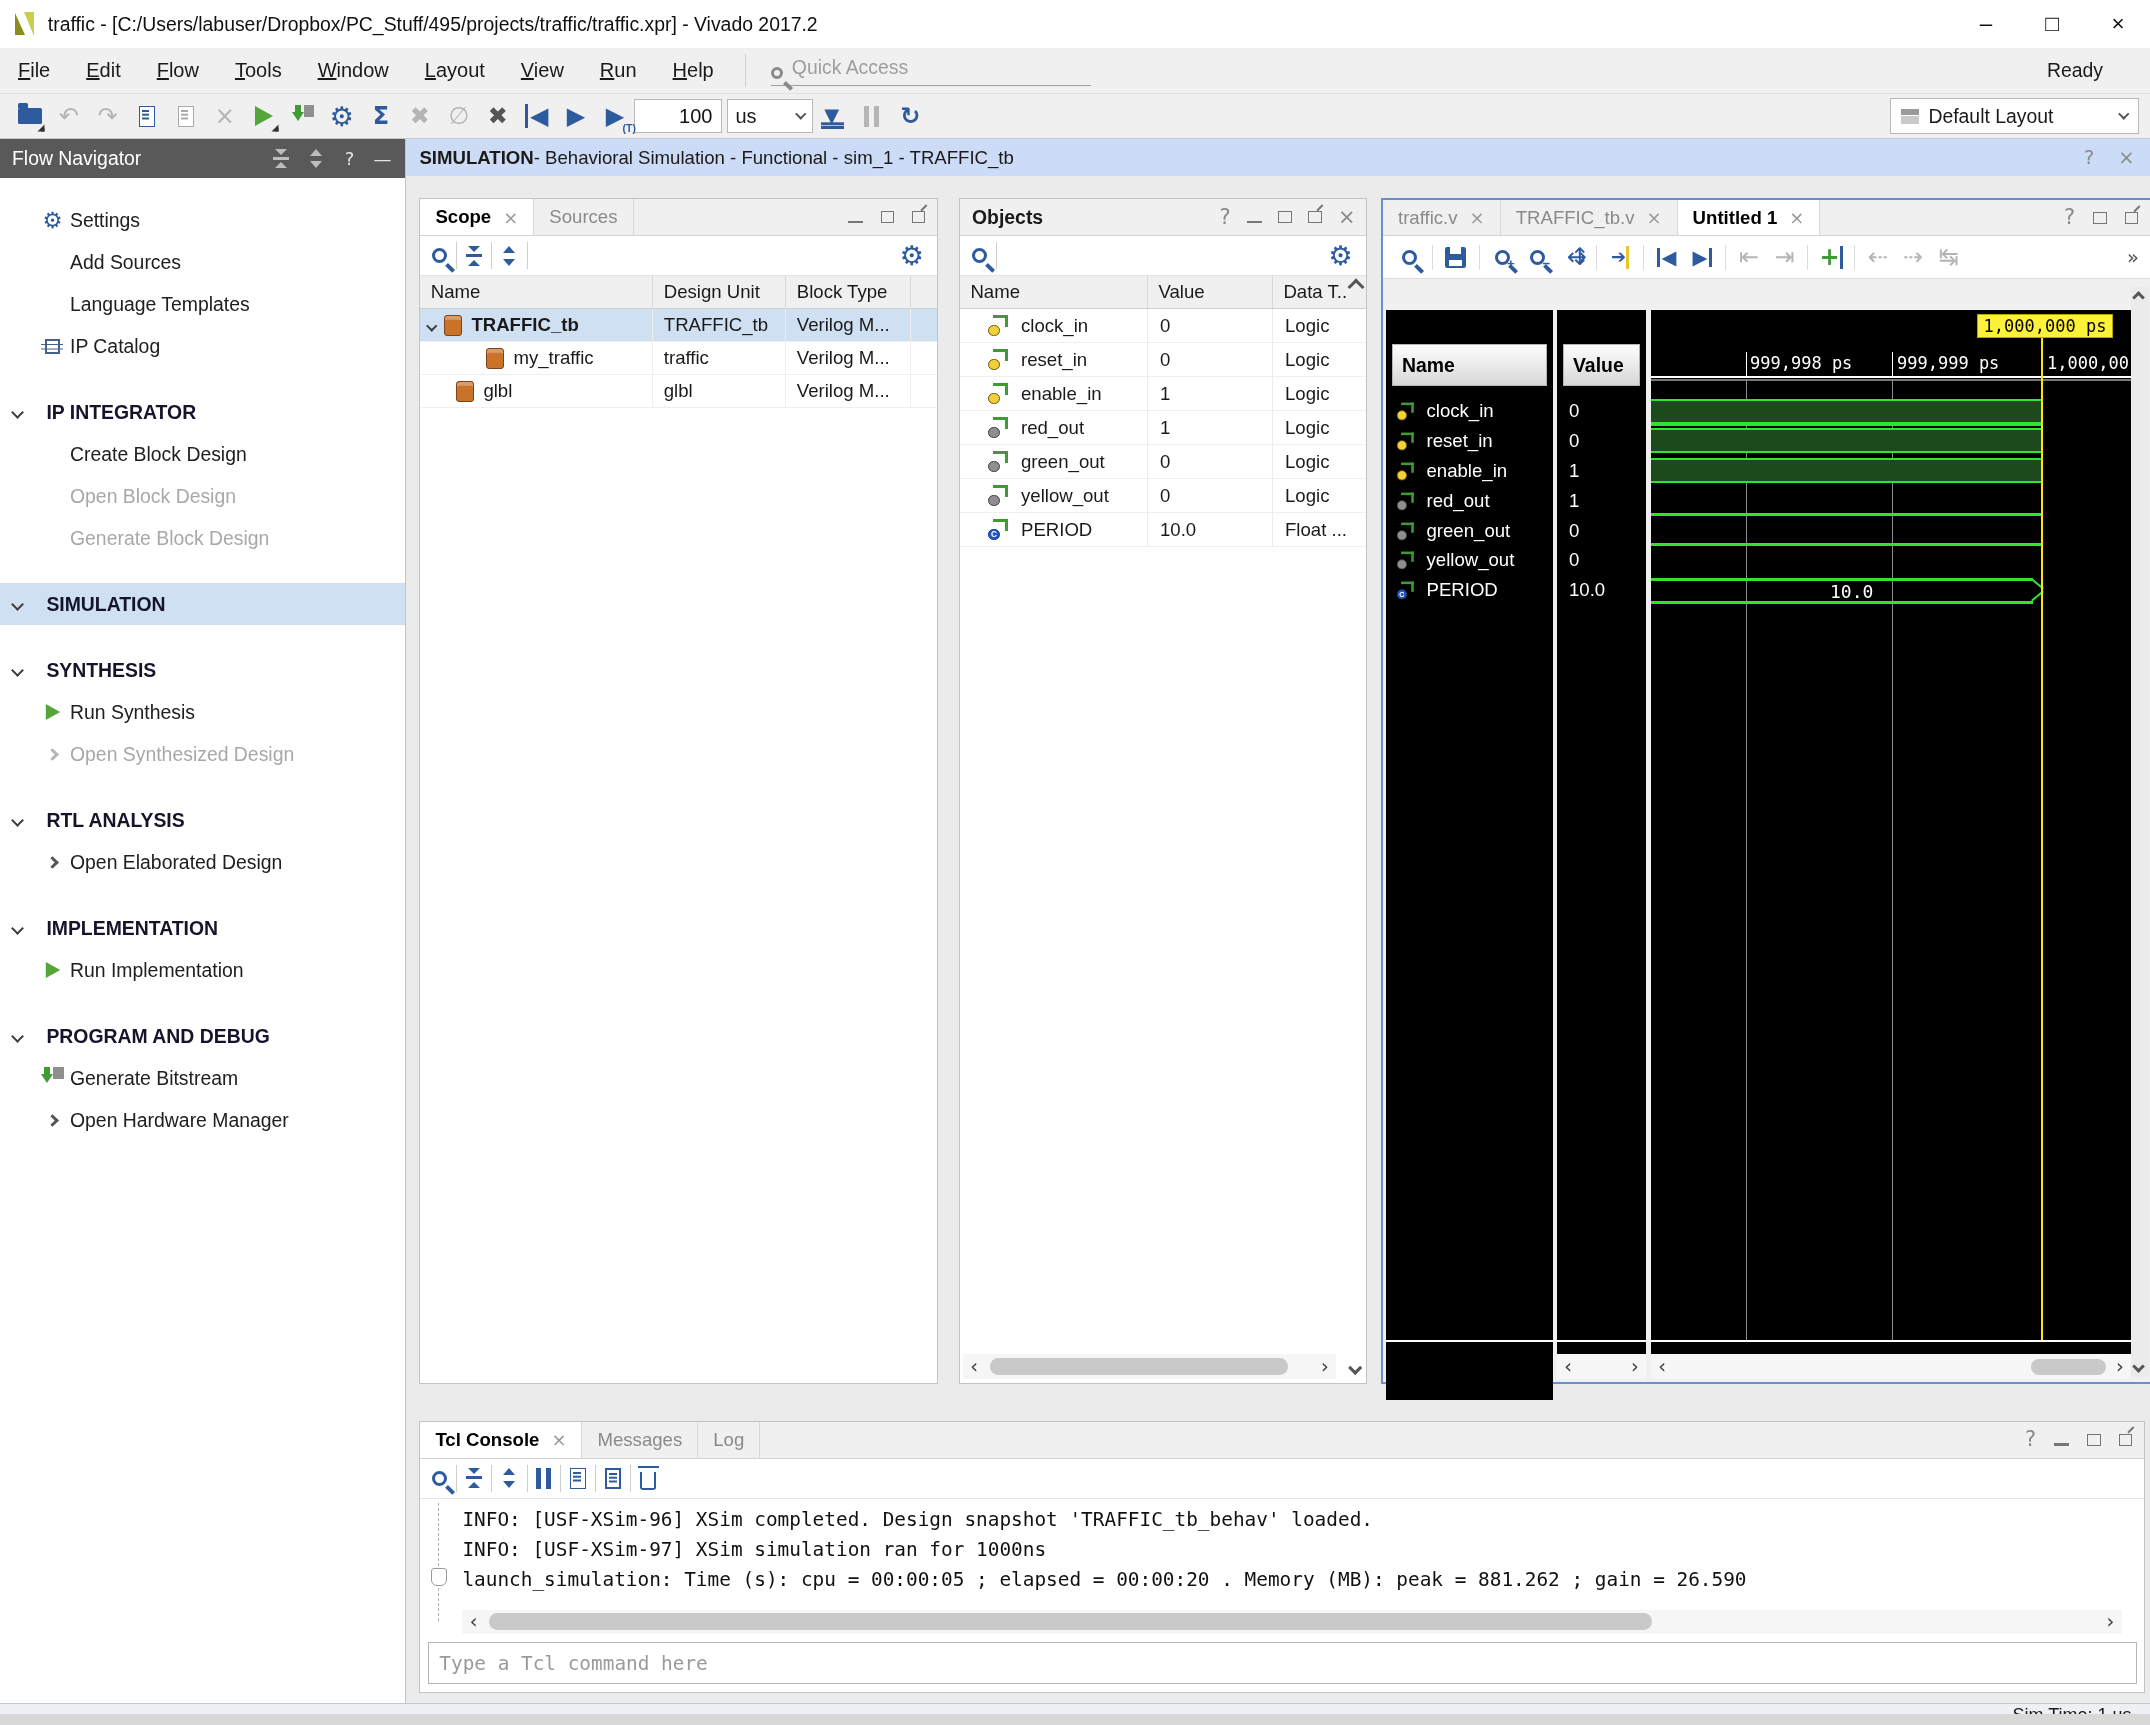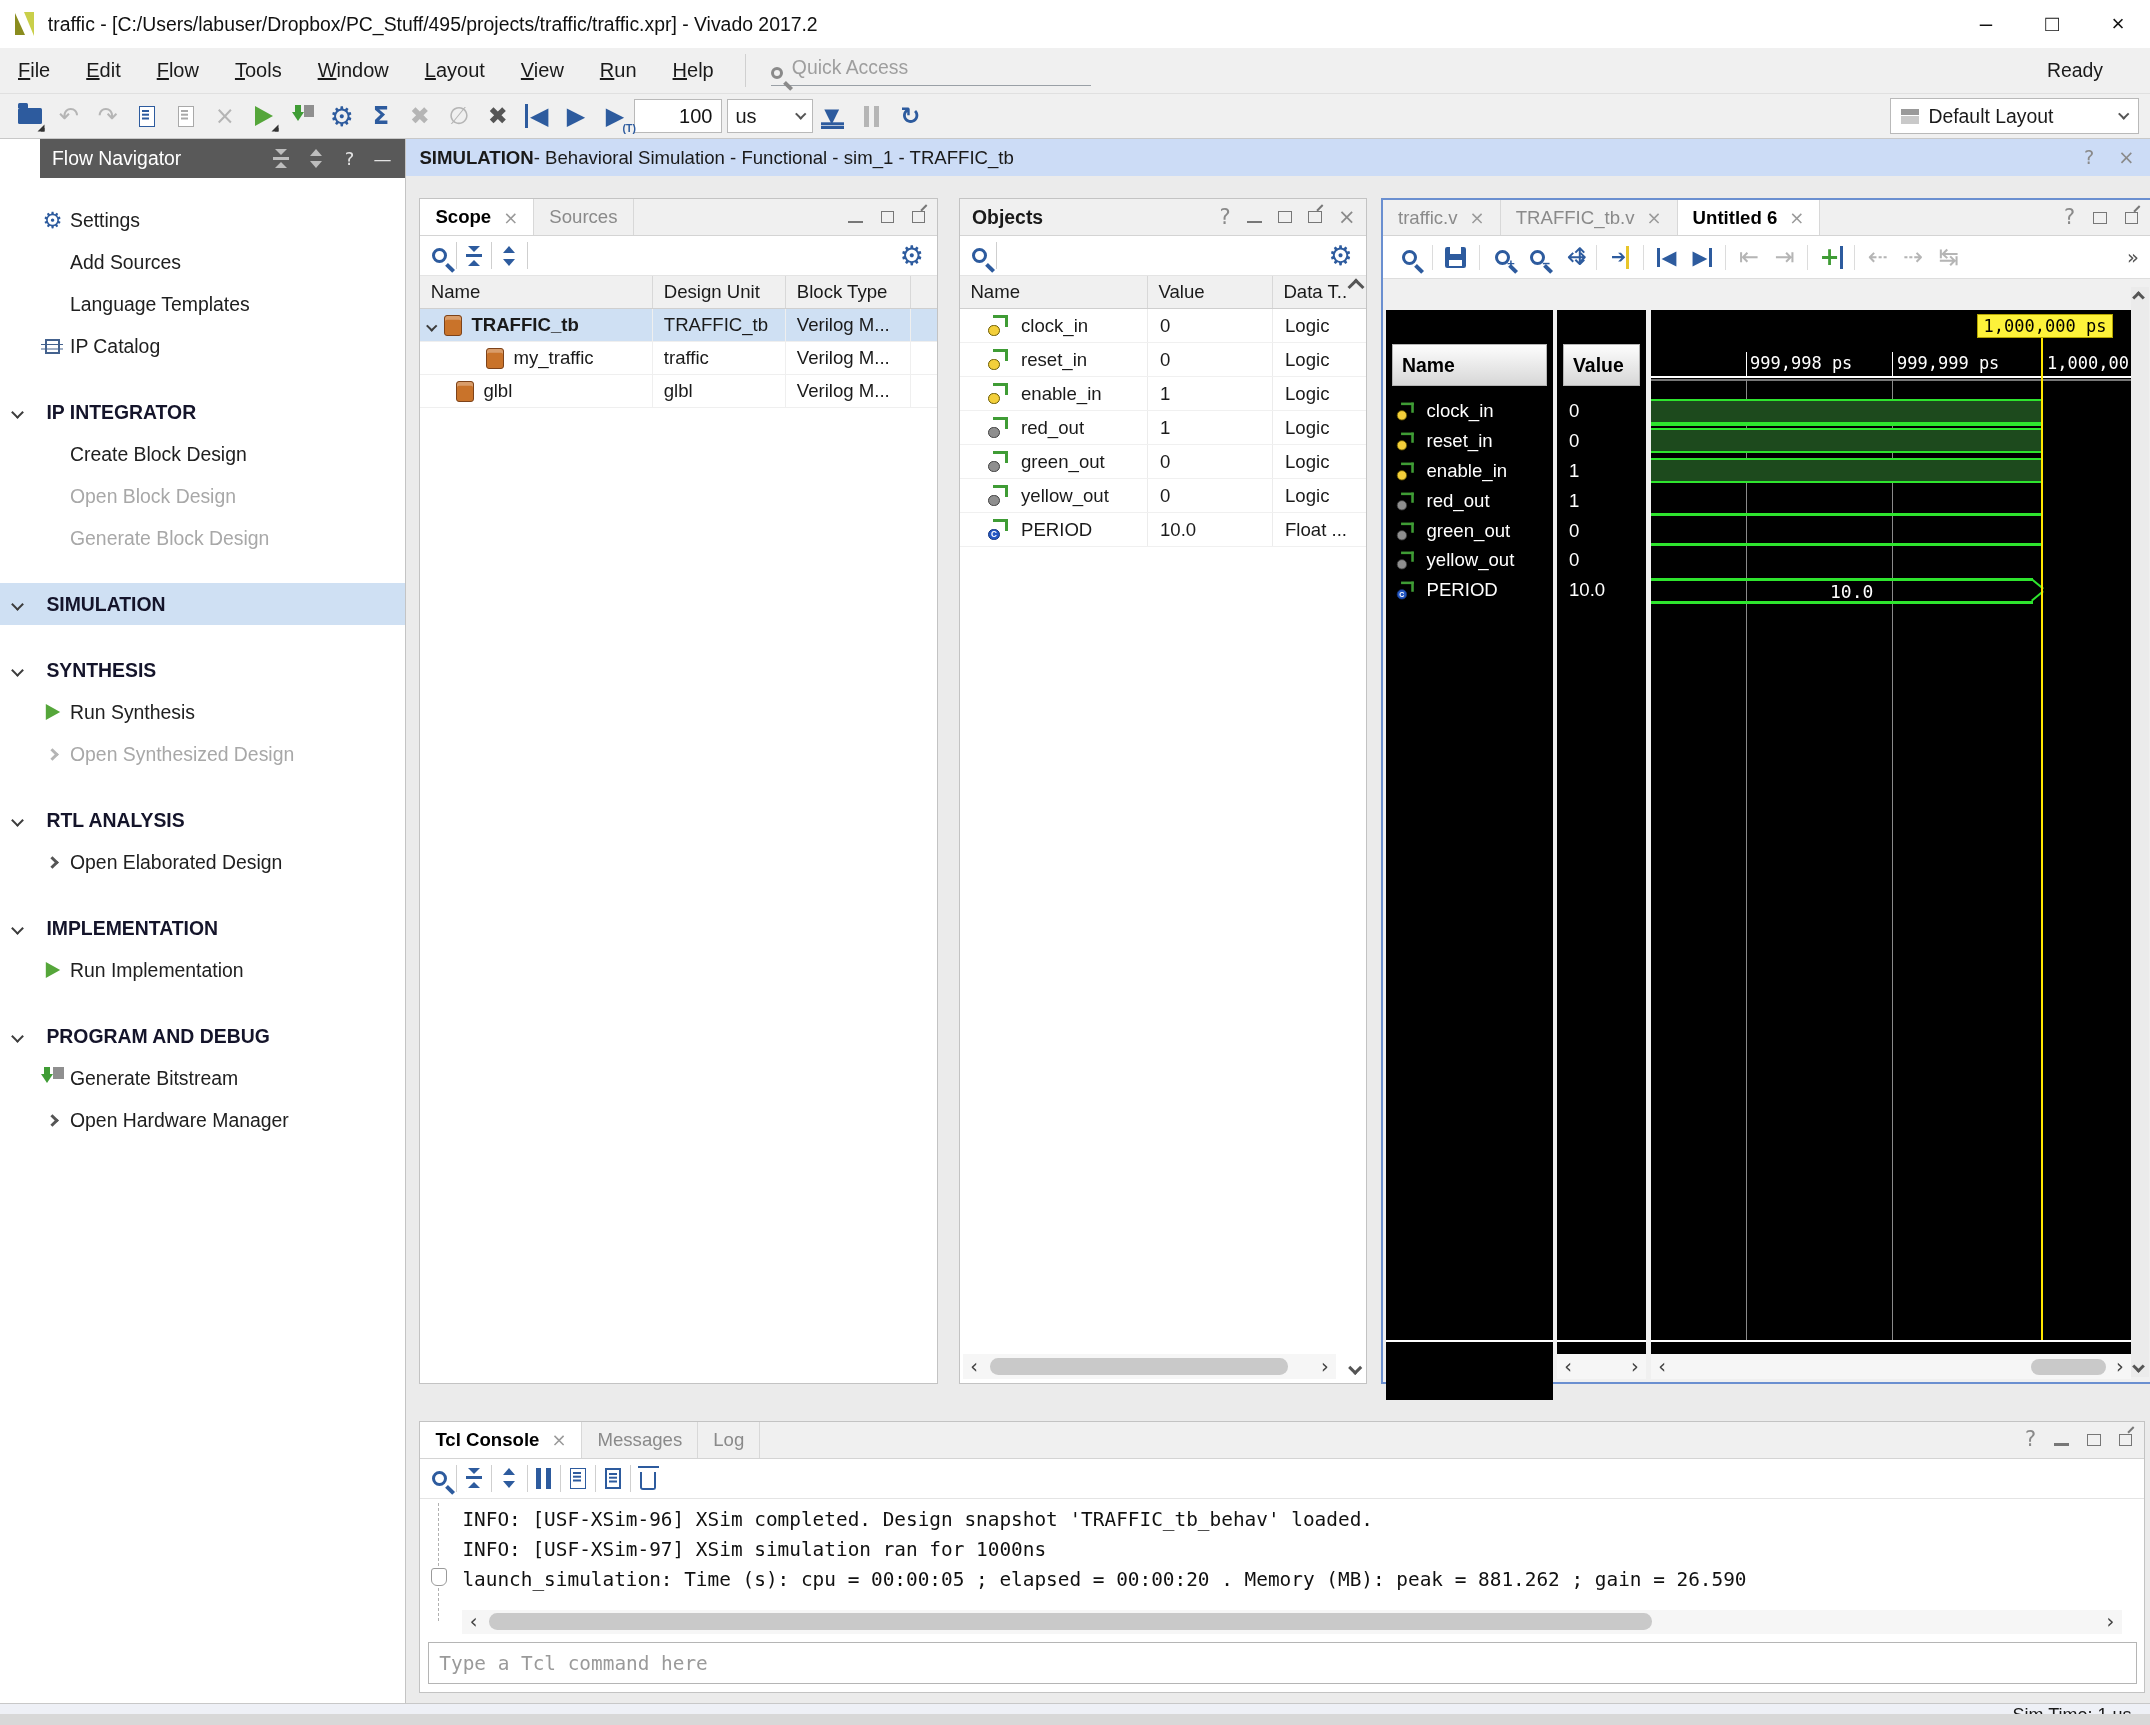--- a/index.html
+++ b/index.html
@@ -80,21 +80,21 @@
   .dd-arrow { width:7.5px; height:7.5px; border-right:2.2px solid #555; border-bottom:2.2px solid #555; transform:rotate(45deg); margin-top:-4.5px; }
   .i-step { position:relative; width:22.4px; height:25px; color:#2d5b9e; font-size:19.4px; }
   .i-step::before { content:"▼"; position:absolute; top:0; left:3px; font-family:"DejaVu Sans",sans-serif; }
   .i-step::after { content:""; position:absolute; bottom:0; left:0; width:22.4px; height:2.2px; background:#2d5b9e; box-shadow:0 -3.7px 0 #2d5b9e; }
   #layout-select { margin-left:auto; margin-right:12px; width:249px; height:36px; background:#fff; border:1.5px solid #b9b9b9; display:flex; align-items:center; gap:9px; padding:0 10.4px; font-size:19.4px; }
   .layout-ic { width:18px; height:15px; background:linear-gradient(#9a9a9a 0 6px, #fff 6px 7.5px, #c9c9c9 7.5px); flex:none; }
 
   
   #workspace { display:flex; height:1564px; }
   #sidebar { width:406px; background:#fff; border-right:0.7px solid #c4c4c4; flex:none; }
-  #fn-header { height:39px; background:#595959; color:#fff; display:flex; align-items:center; padding-left:12px; font-size:19.4px;margin-left:40px; }
+  #fn-header { height:39px; background:#595959; color:#fff; display:flex; align-items:center; padding-left:12px; font-size:19.4px; }
   #fn-header .ics { margin-left:auto; display:flex; align-items:center; gap:19.4px; margin-right:13.4px; color:#e3e3e3; font-size:18px; }
   #fn-tree { padding-top:21px; font-size:19.4px; }
   .fn-sec { margin-bottom:24px; }
   .fn-sec-h { height:42px; display:flex; align-items:center; font-weight:bold; color:#14142a; }
   .fn-sec-h .chev { margin-left:13.4px; margin-right:24px; width:9px; height:9px; border-width:2.2px; }
   .fn-sec-h.sel { background:#cfe0f3; }
   .fn-item { height:42px; display:flex; align-items:center; color:#202020; padding-left:70px; position:relative; }
   .fn-item .slot { position:absolute; left:39px; top:0; height:42px; width:27px; display:flex; align-items:center; justify-content:center; }
   .fn-item.disabled { color:#a8a8a8; }
   .fn-item .play { transform:scale(.8); }
@@ -610,21 +610,21 @@
           <div class="p-tabs">
             <div class="p-tab">
                 <span>traffic.v</span>
                 <span class="x g">×</span>
               </div>
             <div class="p-tab">
                 <span>TRAFFIC_tb.v</span>
                 <span class="x g">×</span>
               </div>
             <div class="p-tab active">
-                <span>Untitled 6</span>
+                <span>Untitled 1</span>
                 <span class="x g">×</span>
               </div>
             <div class="ics">
               <span class="txtic g">?</span>
               <span class="i-max"></span>
               <span class="i-float"></span>
             </div>
           </div>
           <div id="wv-toolbar">
             <div class="wbtn">

